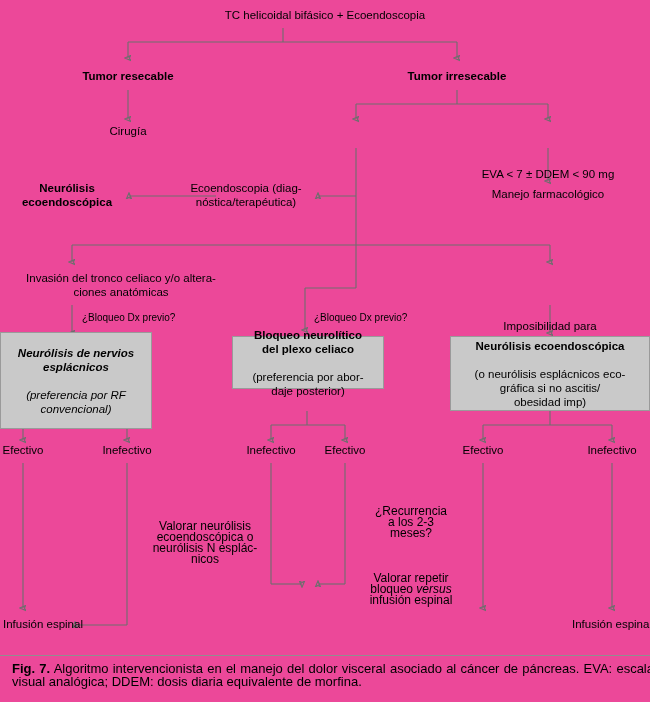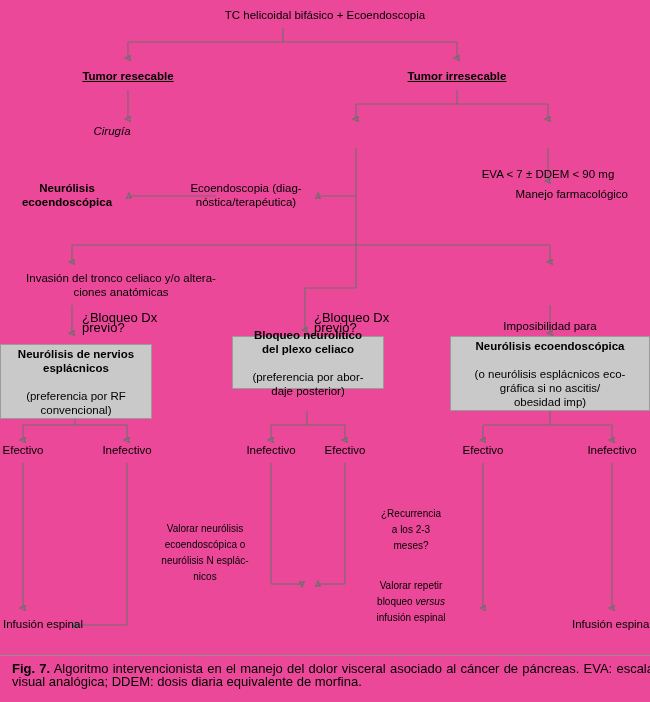--- a/index.html
+++ b/index.html
@@ -18,23 +18,23 @@
     padding-left:14px;
   }
   .node{
     position:absolute;
     text-align:center;
     font-size:11.5px;
     line-height:13.5px;
     color:#000;
     white-space:pre-line;
   }
-  .node.bold{font-weight:bold;text-decoration:underline;}
-  .node.small{font-size:13px;line-height:10px;}
-  .node.tiny{font-size:10px;line-height:16px;}
+  .node.bold{font-weight:bold;}
+  .node.small{font-size:10px;line-height:10px;}
+  .node.tiny{font-size:12px;line-height:11px;}
   .gbox{
     position:absolute;
     background:#c9c9c9;
     border:1px solid #9a9a9a;
     box-sizing:border-box;
     display:flex;
     align-items:center;
     justify-content:center;
     text-align:center;
     font-size:11.5px;
@@ -151,44 +151,44 @@
 
     <line x1="612" y1="463" x2="612" y2="608" marker-end="url(#ah)"></line>
   </svg>
 
   <div class="node" style="left:175px; top:9px; width:300px;">TC helicoidal bifásico + Ecoendoscopia</div>
 
   <div class="node bold" style="left:48px; top:70px; width:160px;">Tumor resecable</div>
 
   <div class="node bold" style="left:377px; top:70px; width:160px;">Tumor irresecable</div>
 
-  <div class="node" style="left:52px; top:125px; width:120px;font-style:italic;">Cirugía</div>
+  <div class="node" style="left:68px; top:125px; width:120px;">Cirugía</div>
 
 
   <div class="node" style="left:468px; top:125px; width:160px;margin-top:43px;">EVA &lt; 7 ± DDEM &lt; 90 mg</div>
 
-  <div class="node" style="left:468px; top:188px; width:160px;text-align:right;">Manejo farmacológico</div>
+  <div class="node" style="left:468px; top:188px; width:160px;">Manejo farmacológico</div>
 
   <div class="node" style="left:178px; top:182px; width:136px;">Ecoendoscopia (diag-
 nóstica/terapéutica)</div>
 
   <div class="node" style="left:8px; top:182px; width:118px;font-weight:bold;">Neurólisis
 ecoendoscópica</div>
 
   <div class="node" style="left:6px; top:272px; width:230px;">Invasión del tronco celiaco y/o altera-
 ciones anatómicas</div>
 
   <div class="node" style="left:470px; top:284px; width:160px;margin-top:36px;">Imposibilidad para
 decúbito prono</div>
 
   <div class="node small" style="left:82px; top:313px; width:120px; text-align:left;">¿Bloqueo Dx previo?</div>
 
   <div class="node small" style="left:314px; top:313px; width:120px; text-align:left;">¿Bloqueo Dx previo?</div>
 
-  <div class="gbox" style="left:0px; top:344px; width:152px; height:75px;">
+  <div class="gbox" style="left:0px; top:332px; width:152px; height:97px;font-style:italic;">
     <span>
       <span class="ttl">Neurólisis de nervios
 esplácnicos</span>
       <span class="sub">(preferencia por RF
 convencional)</span>
     </span>
   </div>
 
   <div class="gbox" style="left:232px; top:336px; width:152px; height:53px;">
     <span>

